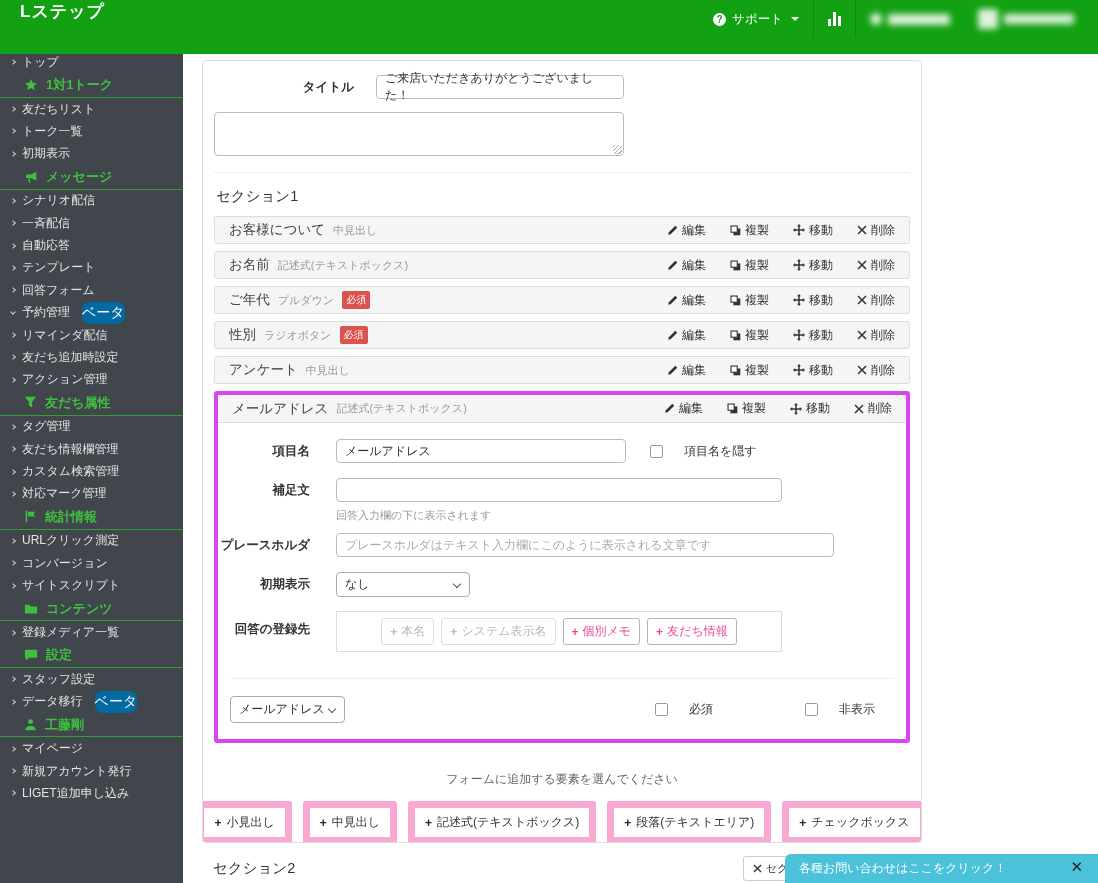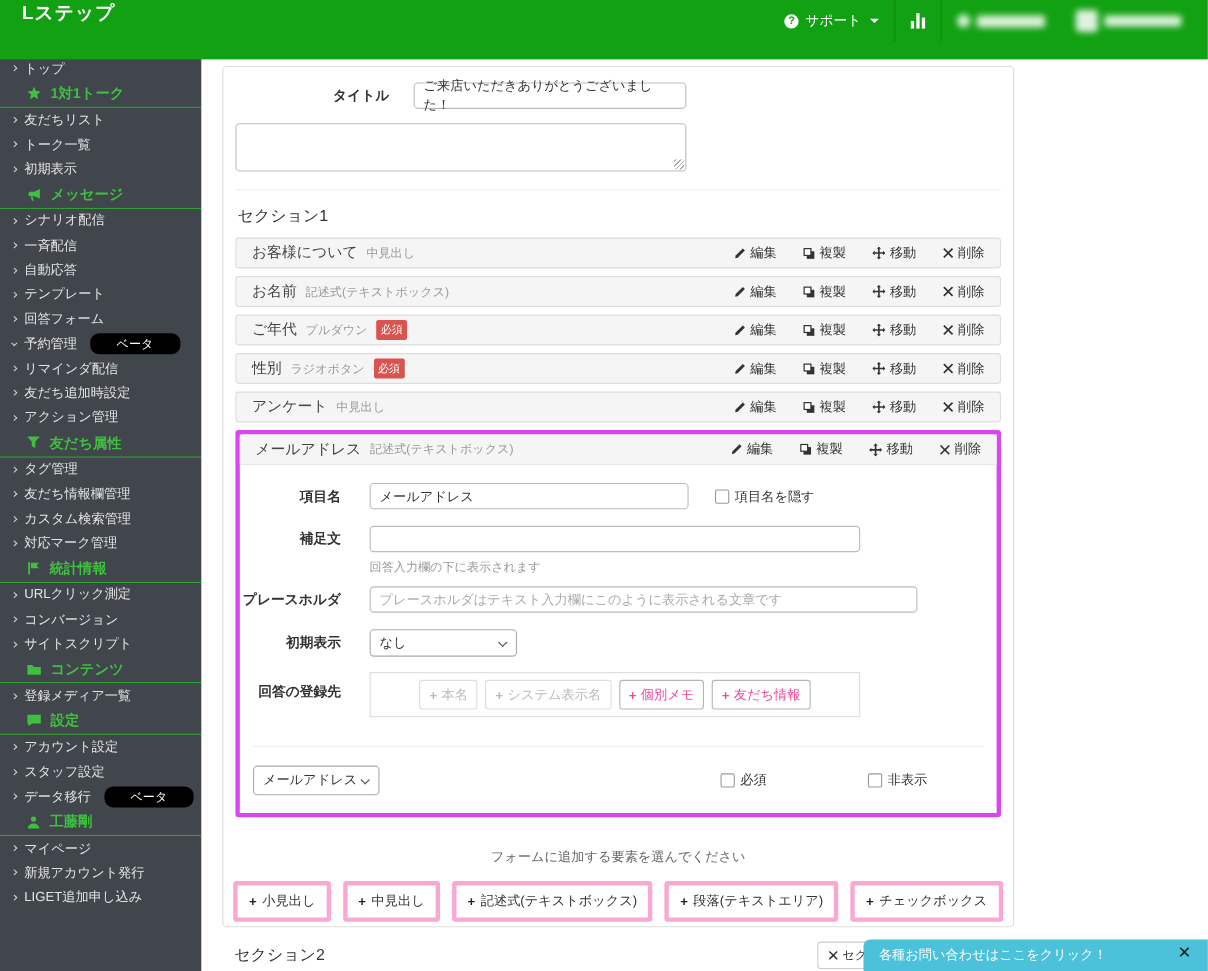--- a/index.html
+++ b/index.html
@@ -27,21 +27,21 @@
   
   .sidebar { position:absolute; top:38px; left:0; width:183px; height:845px;
     background:#41454c; padding-top:13px; overflow:hidden;}
   .sb-item { height:22.4px; display:flex; align-items:center; gap:7px; padding-left:11px;
     color:#e4e4e4; font-size:12px; cursor:pointer; white-space:nowrap;}
   .chev { width:4px; height:4px; border-right:1.6px solid #cfcfcf; border-bottom:1.6px solid #cfcfcf;
     transform:rotate(-45deg); flex:0 0 auto;}
   .chev.down { transform:rotate(45deg); margin-top:-2px;}
   .sb-head { height:24.5px; display:flex; align-items:center; gap:8px; padding-left:24px;
     color:#3fbf3f; font-size:13px; font-weight:bold; border-bottom:1px solid #2f9f2f; white-space:nowrap;}
-  .beta { font-size:11px; background:#000000; color:#fff; padding:2px 24px; border-radius:8px; margin-left:5px;}
+  .beta { font-size:14px; background:#0369a1; color:#fff; padding:2px 0; border-radius:8px; margin-left:5px;}
 
   
   .card { position:absolute; left:202px; top:60px; width:720px; height:783px;
     background:#fff; border:1px solid #ddd; border-radius:4px; padding:14px 11px 0; overflow:hidden;}
   .frow { display:flex; margin-bottom:12px;}
   .flabel { width:140px; text-align:right; margin-right:22px; font-size:12.5px; font-weight:bold;
     color:#333; line-height:25px; flex:0 0 auto;}
   .tinput { height:24px; border:1px solid #bbb; border-radius:4px; padding:0 8px; font-size:12px;
     color:#333; background:#fff; display:flex; align-items:center;}
   .tarea { width:410px; height:44px; border:1px solid #bbb; border-radius:4px; position:relative;}
@@ -61,37 +61,37 @@
 
   .panel { border:4px solid #d946ef; border-radius:3px; margin-bottom:0;}
   .panel .el-row { border:none; border-bottom:1px solid #ddd; border-radius:3px 3px 0 0; margin:0;}
   .panel-body { padding:16px 0 0; }
   .erow { display:flex; margin-bottom:14px;}
   .elabel { width:92px; text-align:right; margin-right:26px; font-size:12.5px; font-weight:bold;
     color:#333; line-height:25px; flex:0 0 auto;}
   .help { font-size:11px; color:#999; margin-top:6px;}
   .cbx { width:13px; height:13px; border:1px solid #999; border-radius:2px; background:#fff;
     display:inline-block; flex:0 0 auto; cursor:pointer;}
-  .cbx-group { display:flex; align-items:center; gap:5px; font-size:12px; color:#333;}
+  .cbx-group { display:flex; align-items:center; gap:21px; font-size:12px; color:#333;}
   .sel { height:25px; border:1px solid #aaa; border-radius:4px; background:#fff; display:flex;
     align-items:center; padding:0 8px; font-size:12px; color:#333; position:relative; cursor:pointer;}
   .sel .sel-chev { position:absolute; right:9px; top:8px; width:6px; height:6px;
     border-right:1.6px solid #555; border-bottom:1.6px solid #555; transform:rotate(45deg);}
   .dest-box { width:446px; border:1px solid #ddd; display:flex; align-items:center;
     justify-content:center; gap:7px; padding:6px 0; min-height:36px;}
   .mini-btn { border:1px solid #b5b5b5; border-radius:3px; background:#fff; padding:4px 8px;
     font-size:12px; color:#ec4899; display:flex; align-items:center; gap:4px; cursor:pointer;}
   .mini-btn.disabled { color:#b9b9b9; border-color:#ddd;}
   .plus::before { content:"+"; font-weight:bold; }
   .panel-hr { border:none; border-top:1px solid #eee; margin:26px 12px 0;}
   .panel-foot { display:flex; align-items:center; padding:17px 12px 16px;}
 
   .add-prompt { text-align:center; font-size:12px; color:#666; margin-top:28px;}
   .btn-row { display:flex; justify-content:center; gap:11px; margin-top:13px;}
-  .add-btn { border:4px solid #f9a8d4; border-radius:3px; background:#fff; padding:6px 10px;
+  .add-btn { border:7px solid #f9a8d4; border-radius:3px; background:#fff; padding:6px 10px;
     font-size:12px; color:#333; display:flex; align-items:center; gap:5px; cursor:pointer; white-space:nowrap;}
   .add-btn .plus::before { color:#222; }
 
   
   .sec2 { position:absolute; left:202px; top:856px; width:652px; display:flex; align-items:center;}
   .sec2 .sec-head { margin:0 0 0 11px;}
   .sec2-del { margin-left:auto; margin-right:0; border:1px solid #ccc; border-radius:3px; background:#fff;
     padding:4px 9px; font-size:11px; color:#333; display:flex; align-items:center; gap:4px; cursor:pointer;}
 
   
@@ -253,24 +253,20 @@
       <span class="chev"></span>
       <span>登録メディア一覧</span>
     </div>
 
   <div class="sb-head">
     <svg width="14" height="14" viewBox="0 0 16 16">
         <path d="M1 2h14v9H6l-4 3v-3H1z" fill="#3fbf3f"></path>
       </svg>
     <span>設定</span>
   </div>
-  <div class="sb-item">
-      <span class="chev"></span>
-      <span>アカウント設定</span>
-    </div>
   <div class="sb-item">
       <span class="chev"></span>
       <span>スタッフ設定</span>
     </div>
   <div class="sb-item">
       <span class="chev"></span>
       <span>データ移行</span>
       <span class="beta">ベータ</span>
     </div>
 

